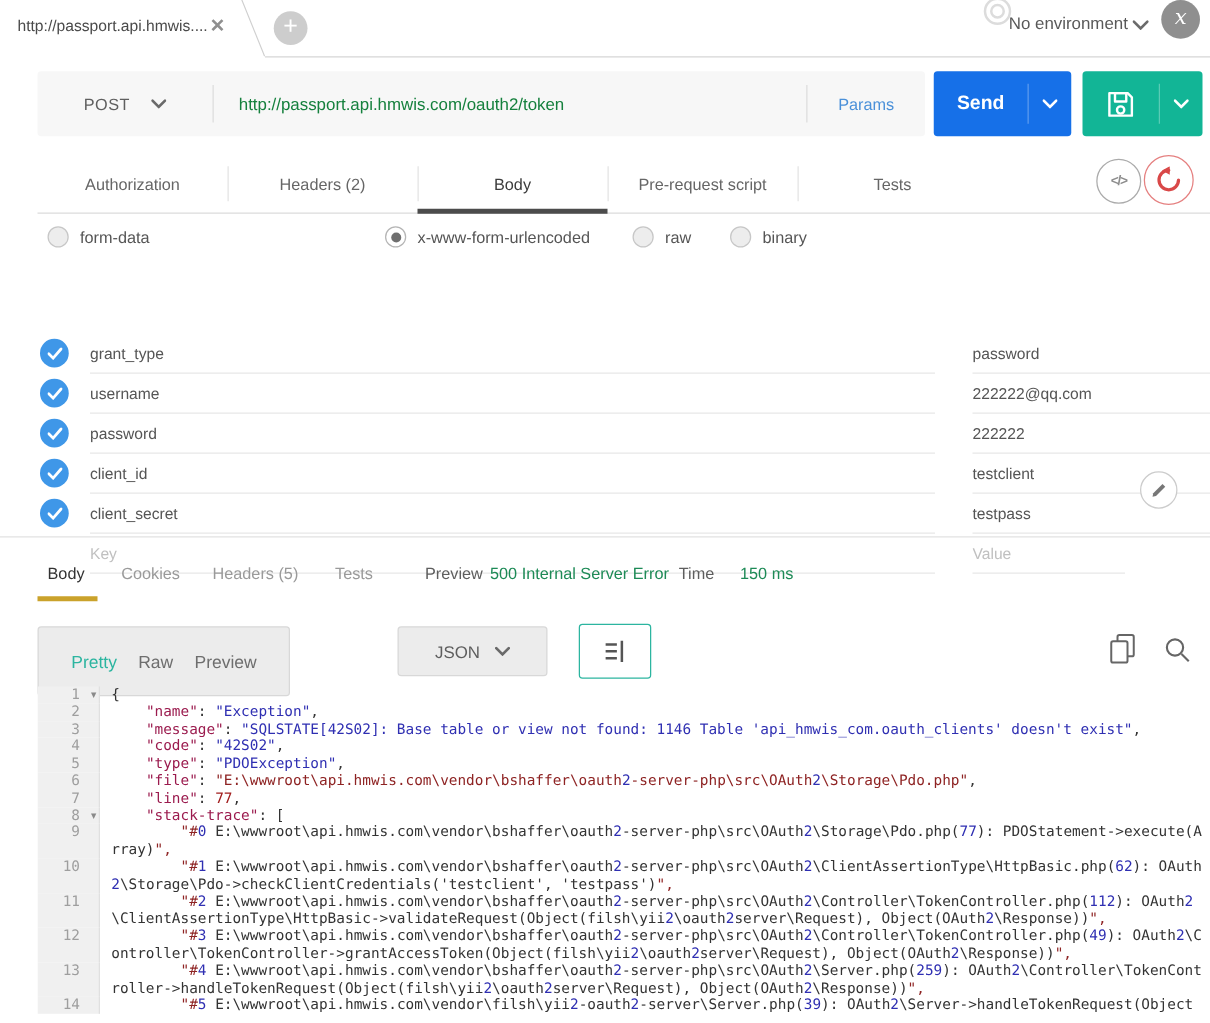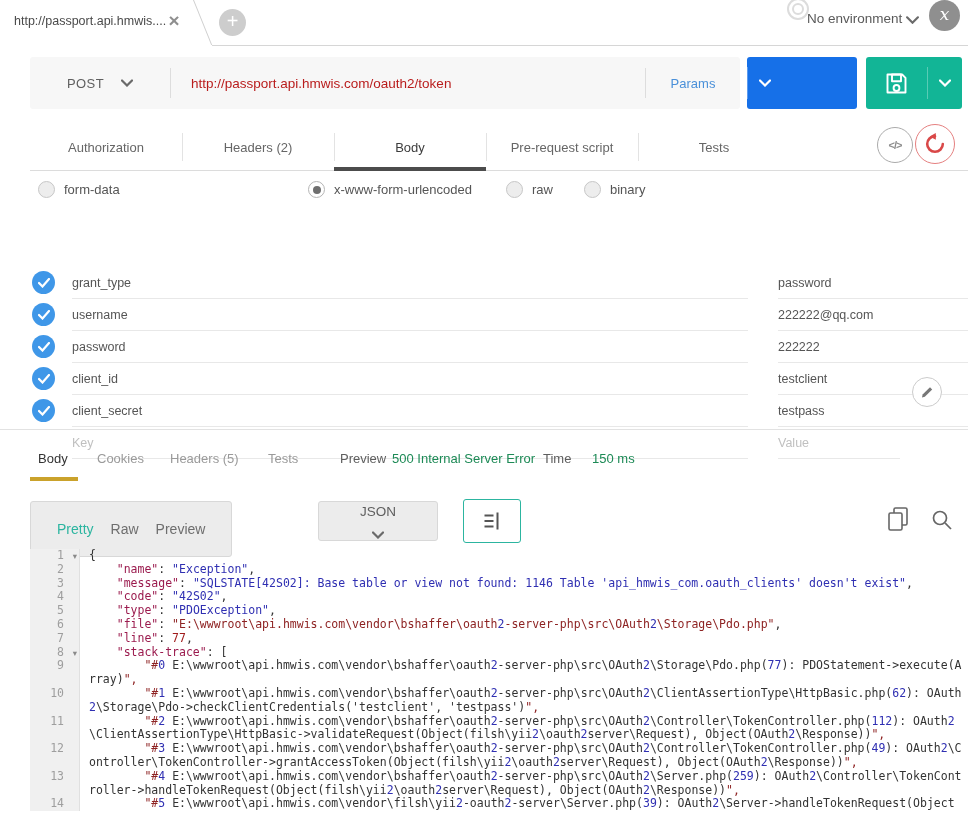--- a/index.html
+++ b/index.html
@@ -23,21 +23,21 @@
           color:#fff;font-family:"DejaVu Serif",serif;font-style:italic;font-size:17px;
           text-align:center;line-height:29px;cursor:pointer;}
 
   
   .url-bar{position:absolute;left:30px;top:57px;width:710px;height:52px;background:#f7f7f7;border-radius:3px;
            display:flex;align-items:center;}
   .method{width:140px;display:flex;align-items:center;justify-content:center;gap:17px;font-size:13px;
           color:#5f5f5f;letter-spacing:.4px;cursor:pointer;}
   .vsep{width:1px;height:30px;background:#ddd;}
   .url-input{flex:1;border:0;background:transparent;outline:0;font:13.5px "Liberation Sans",sans-serif;
-             color:#b91c1c;padding:0 20px;}
+             color:#15803d;padding:0 20px;}
   .params{width:94px;text-align:center;font-size:13px;color:var(--params-blue,#4a90d9);cursor:pointer;}
   .send-btn{position:absolute;left:747px;top:57px;width:110px;height:52px;border-radius:3px;display:flex;
             background:var(--send-blue,#1670e8);color:#fff;cursor:pointer;}
   .btn-label{flex:1;display:flex;align-items:center;justify-content:center;font-size:15.5px;font-weight:bold;}
   .btn-divider{width:1px;background:rgba(255,255,255,.3);margin:10px 0;}
   .btn-chevron{width:34px;display:flex;align-items:center;justify-content:center;}
   .save-btn{position:absolute;left:866px;top:57px;width:96px;height:52px;border-radius:3px;display:flex;
             background:var(--save-teal,#12b596);color:#fff;cursor:pointer;}
 
   
@@ -86,21 +86,21 @@
   .meta-label{color:#5e5e5e;}
   .meta-value{color:var(--status-green,#1d8a56);}
 
   
   .view-group{position:absolute;left:30px;top:501px;height:56px;background:#ececec;border:1px solid #d8d8d8;
               border-radius:3px;display:flex;align-items:center;padding:0 26px;gap:17px;box-sizing:border-box;}
   .view-mode{font-size:14px;color:#6e6e6e;cursor:pointer;}
   .view-mode.active{color:var(--accent-teal,#2cb5a0);}
   .lang-select{position:absolute;left:318px;top:501px;width:120px;height:40px;background:#ececec;
                border:1px solid #d8d8d8;border-radius:3px;display:flex;align-items:center;justify-content:center;
-               gap:12px;font-size:13.5px;color:#5e5e5e;cursor:pointer;box-sizing:border-box;flex-direction:column;}
+               gap:12px;font-size:13.5px;color:#5e5e5e;cursor:pointer;box-sizing:border-box;}
   .format-btn{position:absolute;left:463px;top:499px;width:58px;height:44px;background:#fff;
               border:1px solid var(--accent-teal,#2cb5a0);border-radius:3px;display:flex;align-items:center;
               justify-content:center;cursor:pointer;box-sizing:border-box;color:#555;}
   .copy-btn{position:absolute;left:886px;top:506px;cursor:pointer;color:#666;}
   .search-btn{position:absolute;left:930px;top:508px;cursor:pointer;color:#666;}
 
   
   .code-area{position:absolute;top:549px;left:30px;right:0;bottom:0;overflow:hidden;
              font-family:"DejaVu Sans Mono","Liberation Mono",monospace;font-size:11.5px;line-height:13.8px;}
   .code-row{display:flex;}
@@ -143,20 +143,21 @@
           <path d="M1 1 l5 5 5 -5"></path>
         </svg>
     </div>
     <div class="vsep"></div>
     <input class="url-input" value="http://passport.api.hmwis.com/oauth2/token" style="">
     <div class="vsep"></div>
     <div class="params">Params</div>
   </div>
 
   <div class="send-btn">
+    <div class="btn-label">Send</div>
     <div class="btn-divider"></div>
     <div class="btn-chevron">
       <svg width="12" height="8" viewBox="0 0 12 7" fill="none" stroke="#fff" stroke-width="2.2" stroke-linecap="round">
           <path d="M1 1 l5 5 5 -5"></path>
         </svg>
     </div>
   </div>
 
   <div class="save-btn">
     <div class="btn-label">

